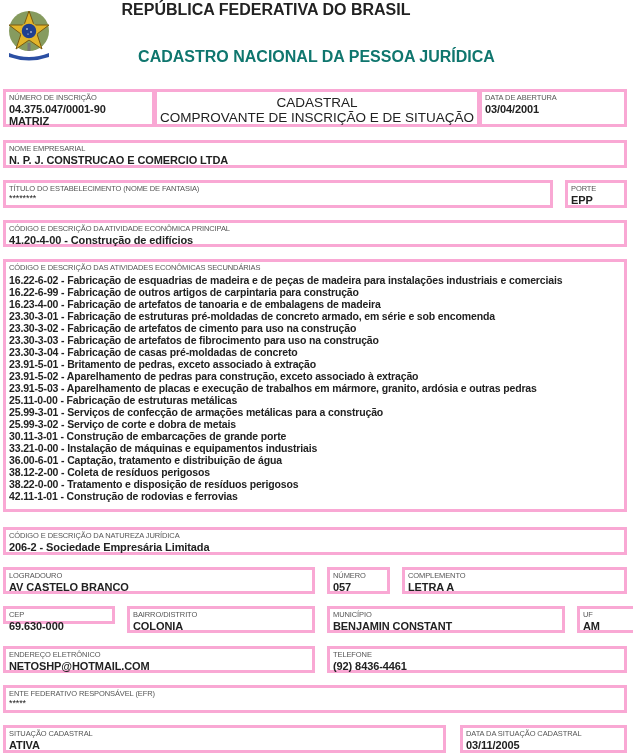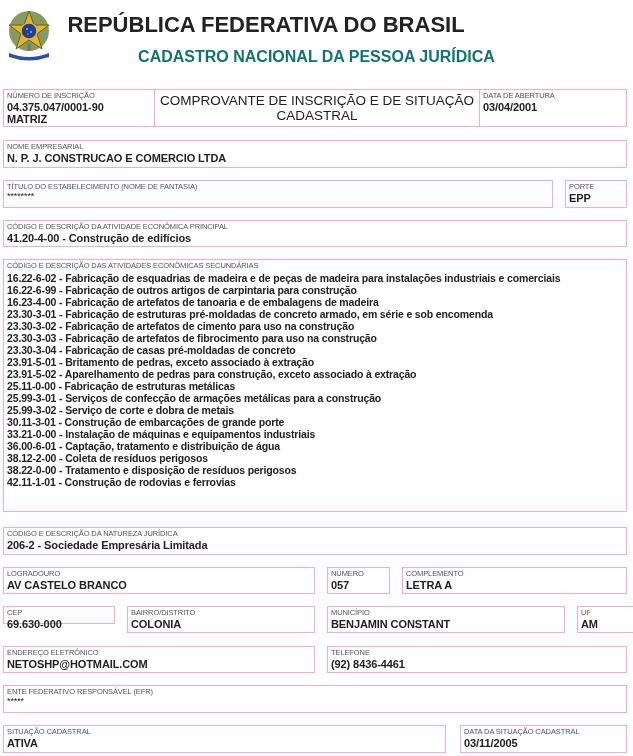--- a/index.html
+++ b/index.html
@@ -1,22 +1,22 @@
 <!DOCTYPE html>
 <html><head>
 <meta charset="utf-8">
 <style>
   html, body { margin: 0; padding: 0; background: #ffffff; }
   body { width: 633px; height: 756px; position: relative; overflow: hidden;
          font-family: "Liberation Sans", sans-serif; color: #222; }
-  .box { position: absolute; border: 1px solid #f9a8d4; box-sizing: border-box; background: #fff; padding-left: 11px; }
+  .box { position: absolute; border: 3px solid #f9a8d4; box-sizing: border-box; background: #fff; padding-left: 11px; }
   .lbl { position: absolute; left: 3px; top: 1px; font-size: 7.5px; color: #555; letter-spacing: -0.1px; text-transform: uppercase; white-space: nowrap; }
   .val { position: absolute; left: 3px; top: 11px; font-size: 11px; font-weight: bold; color: #222; white-space: nowrap; letter-spacing: -0.1px; }
   .val.stars { font-size: 9px; font-weight: normal; top: 10px; }
-  .title1 { position: absolute; left: 0; width: 532px; top: 12px; text-align: center; font-size: 22px; font-weight: bold; color: #222; }
+  .title1 { position: absolute; left: 0; width: 532px; top: 1px; text-align: center; font-size: 16px; font-weight: bold; color: #222; }
   .title1 span { position: relative; left: 0px; }
   .title2 { position: absolute; left: 0; top: 48px; width: 633px; text-align: center; font-size: 16px; font-weight: bold; color: #0f766e; }
   .comprovante { position: absolute; left: 0; right: 0; top: 3px; text-align: center; font-size: 13.5px; font-weight: normal; line-height: 15px; color: #222; }
   .list { position: absolute; left: 3px; top: 12px; font-size: 10.5px; font-weight: bold; color: #222; line-height: 12px; }
   .list div { white-space: nowrap; letter-spacing: -0.15px; }
   .crest { position: absolute; left: 5px; top: 7px; width: 48px; height: 56px; }
 </style>
 </head>
 <body>
 
@@ -33,22 +33,22 @@
 <div class="title1"><span>REPÚBLICA FEDERATIVA DO BRASIL</span></div>
 <div class="title2">CADASTRO NACIONAL DA PESSOA JURÍDICA</div>
 
 <div class="box" style="left:3px;top:89px;width:152px;height:38px;">
   <div class="lbl">NÚMERO DE INSCRIÇÃO</div>
   <div class="val">04.375.047/0001-90</div>
   <div class="val" style="top:23px;">MATRIZ</div>
 </div>
 <div class="box" style="left:154px;top:89px;width:326px;height:38px;">
   <div class="comprovante">
+    <div>CADASTRAL</div>
     <div>COMPROVANTE DE INSCRIÇÃO E DE SITUAÇÃO</div>
-    <div>CADASTRAL</div>
   </div>
 </div>
 <div class="box" style="left:479px;top:89px;width:148px;height:38px;">
   <div class="lbl">DATA DE ABERTURA</div>
   <div class="val">03/04/2001</div>
 </div>
 
 <div class="box" style="left:3px;top:140px;width:624px;height:28px;">
   <div class="lbl">NOME EMPRESARIAL</div>
   <div class="val">N. P. J. CONSTRUCAO E COMERCIO LTDA</div>
@@ -73,20 +73,21 @@
   <div class="list">
     <div>16.22-6-02 - Fabricação de esquadrias de madeira e de peças de madeira para instalações industriais e comerciais</div>
     <div>16.22-6-99 - Fabricação de outros artigos de carpintaria para construção</div>
     <div>16.23-4-00 - Fabricação de artefatos de tanoaria e de embalagens de madeira</div>
     <div>23.30-3-01 - Fabricação de estruturas pré-moldadas de concreto armado, em série e sob encomenda</div>
     <div>23.30-3-02 - Fabricação de artefatos de cimento para uso na construção</div>
     <div>23.30-3-03 - Fabricação de artefatos de fibrocimento para uso na construção</div>
     <div>23.30-3-04 - Fabricação de casas pré-moldadas de concreto</div>
     <div>23.91-5-01 - Britamento de pedras, exceto associado à extração</div>
     <div>23.91-5-02 - Aparelhamento de pedras para construção, exceto associado à extração</div>
+    <div>23.91-5-03 - Aparelhamento de placas e execução de trabalhos em mármore, granito, ardósia e outras pedras</div>
     <div>25.11-0-00 - Fabricação de estruturas metálicas</div>
     <div>25.99-3-01 - Serviços de confecção de armações metálicas para a construção</div>
     <div>25.99-3-02 - Serviço de corte e dobra de metais</div>
     <div>30.11-3-01 - Construção de embarcações de grande porte</div>
     <div>33.21-0-00 - Instalação de máquinas e equipamentos industriais</div>
     <div>36.00-6-01 - Captação, tratamento e distribuição de água</div>
     <div>38.12-2-00 - Coleta de resíduos perigosos</div>
     <div>38.22-0-00 - Tratamento e disposição de resíduos perigosos</div>
     <div>42.11-1-01 - Construção de rodovias e ferrovias</div>
   </div>

